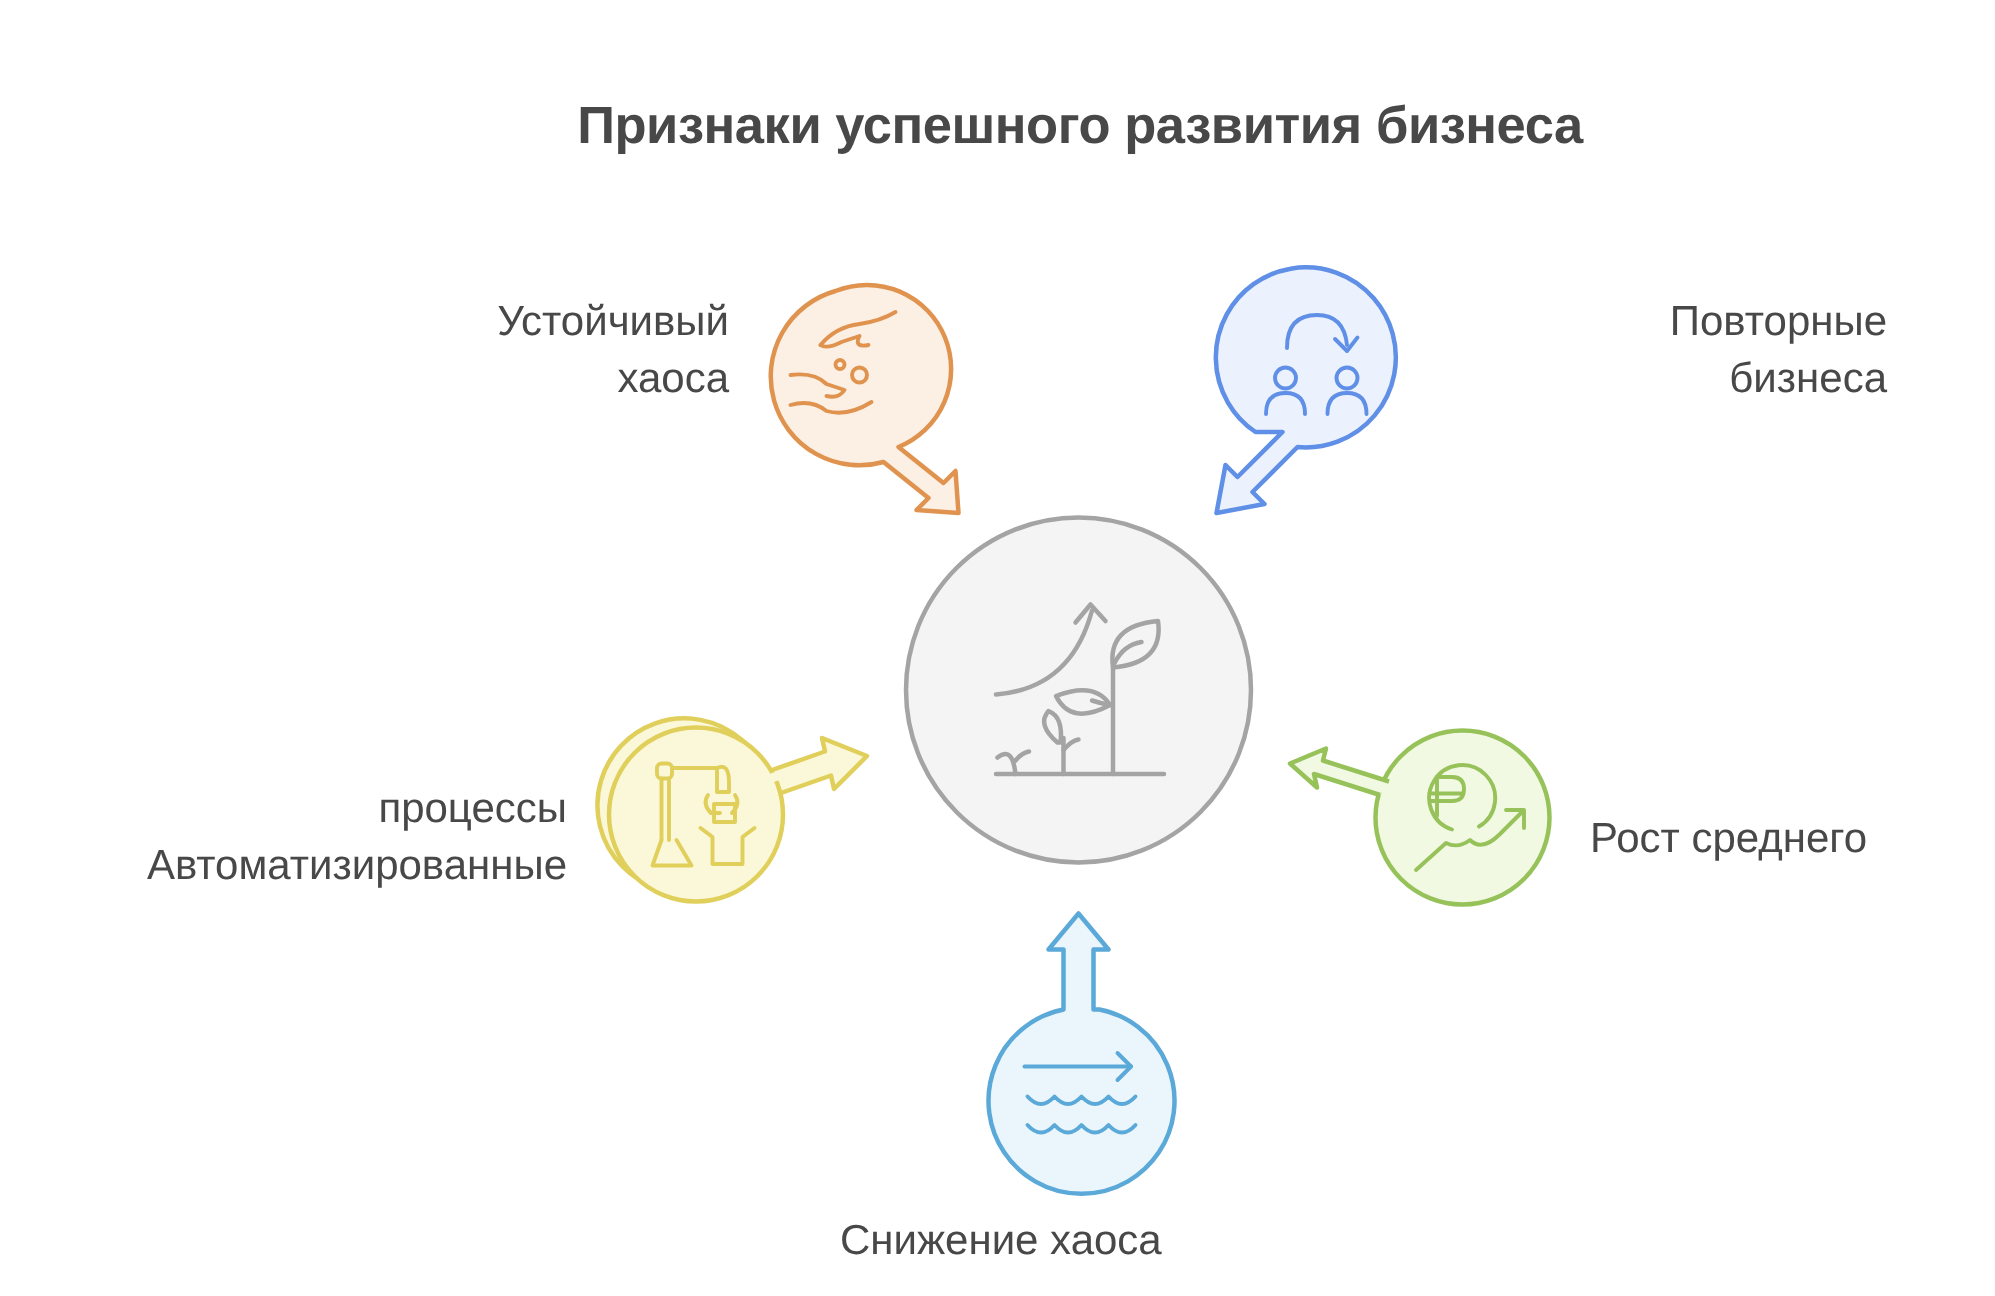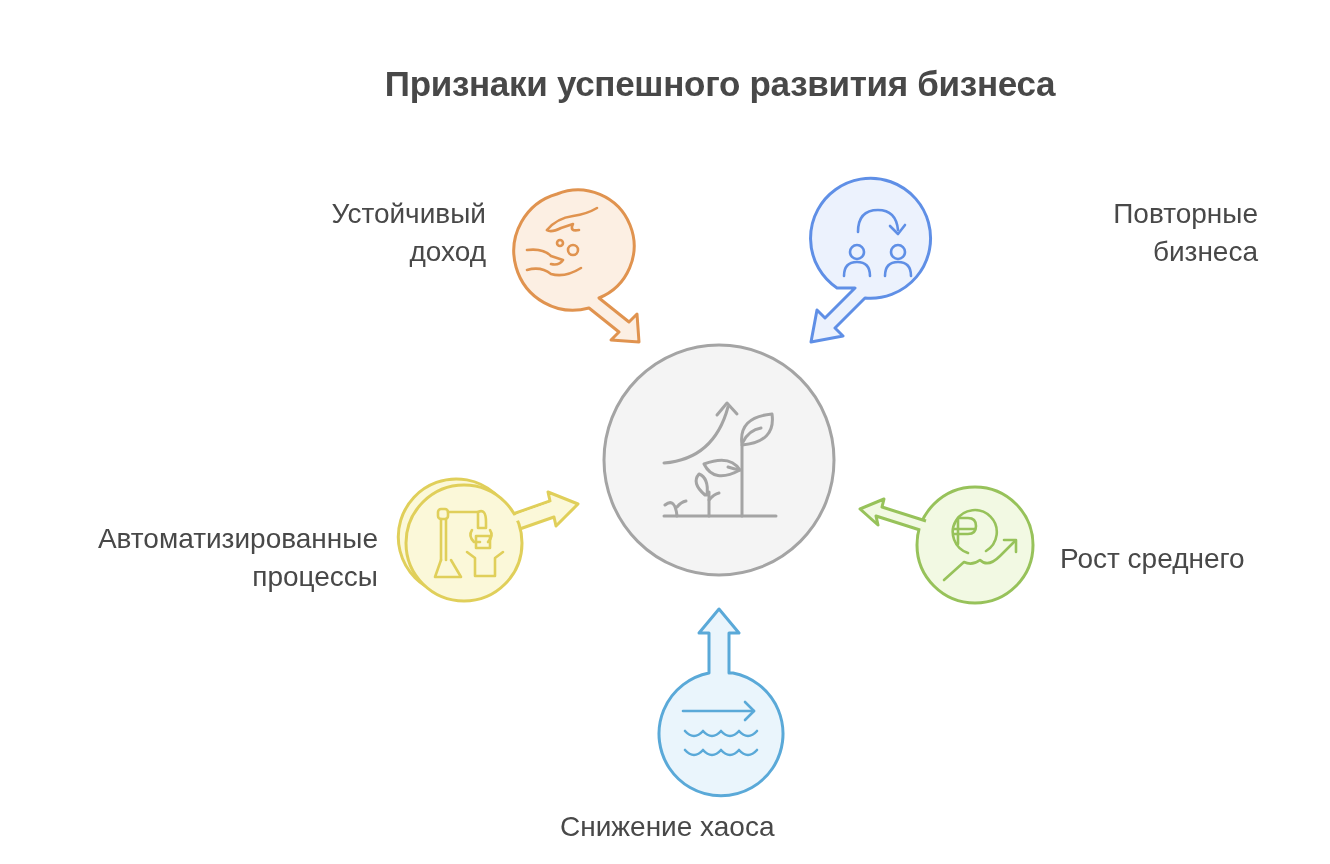--- a/index.html
+++ b/index.html
@@ -97,31 +97,31 @@
       <line x1="683" y1="711" x2="754" y2="711"></line>
       <path d="M745 702 l9 9 l-9 9"></path>
       <path d="M685 731 q9 10 18 0 q9 10 18 0 q9 10 18 0 q9 10 18 0"></path>
       <path d="M685 750 q9 10 18 0 q9 10 18 0 q9 10 18 0 q9 10 18 0"></path>
     </g>
   </g>
 </svg>
 
 <div class="label right-align" style="left:250px; top:195px; width:236px;">
   <span>Устойчивый</span>
-  <span>доход</span>
+  <span>хаоса</span>
 </div>
 
 <div class="label" style="left:998px; top:195px; width:260px;text-align:right;">
   <span>Повторные</span>
   <span>бизнеса</span>
 </div>
 
 <div class="label right-align" style="left:20px; top:520px; width:358px;">
+  <span>процессы</span>
   <span>Автоматизированные</span>
-  <span>процессы</span>
 </div>
 
 <div class="label" style="left:1060px; top:540px; width:260px;">
   <span>Рост среднего</span>
 </div>
 
 <div class="label center-align" style="left:560px; top:808px; width:316px;">
   <span>Снижение хаоса</span>
 </div>
 

